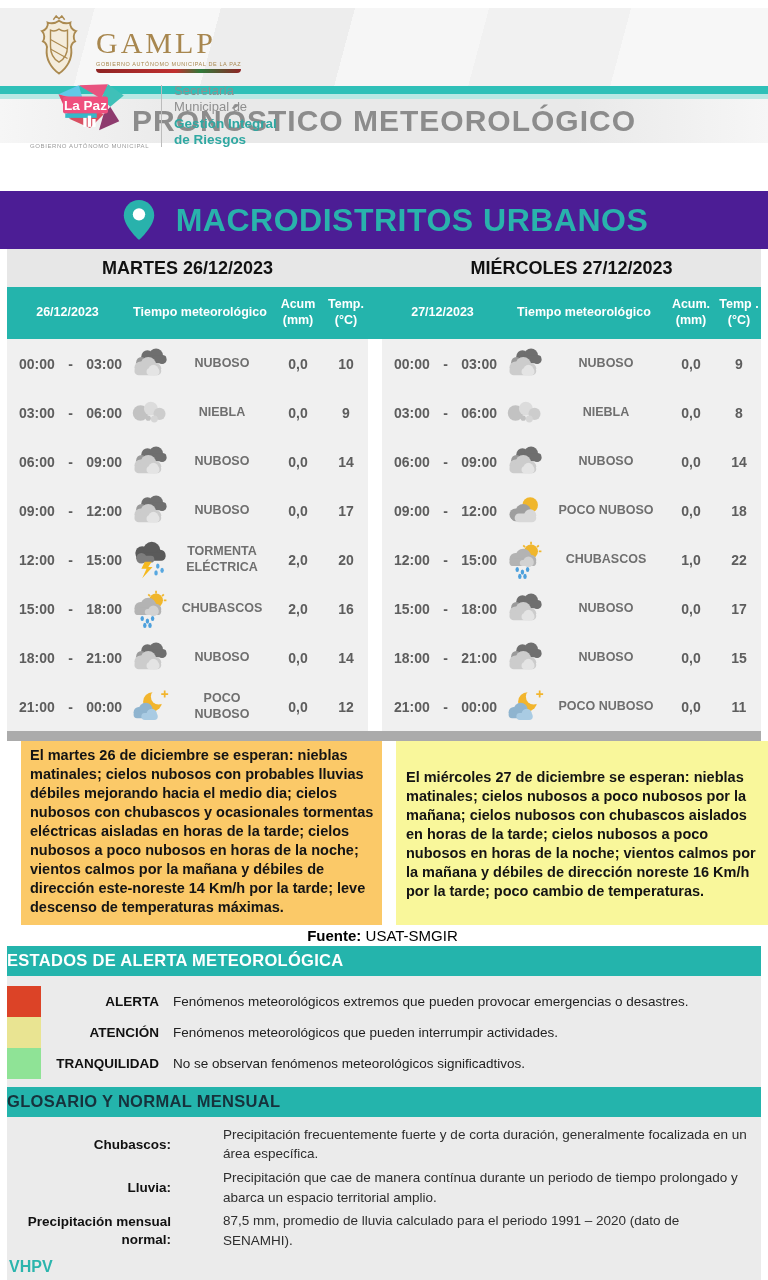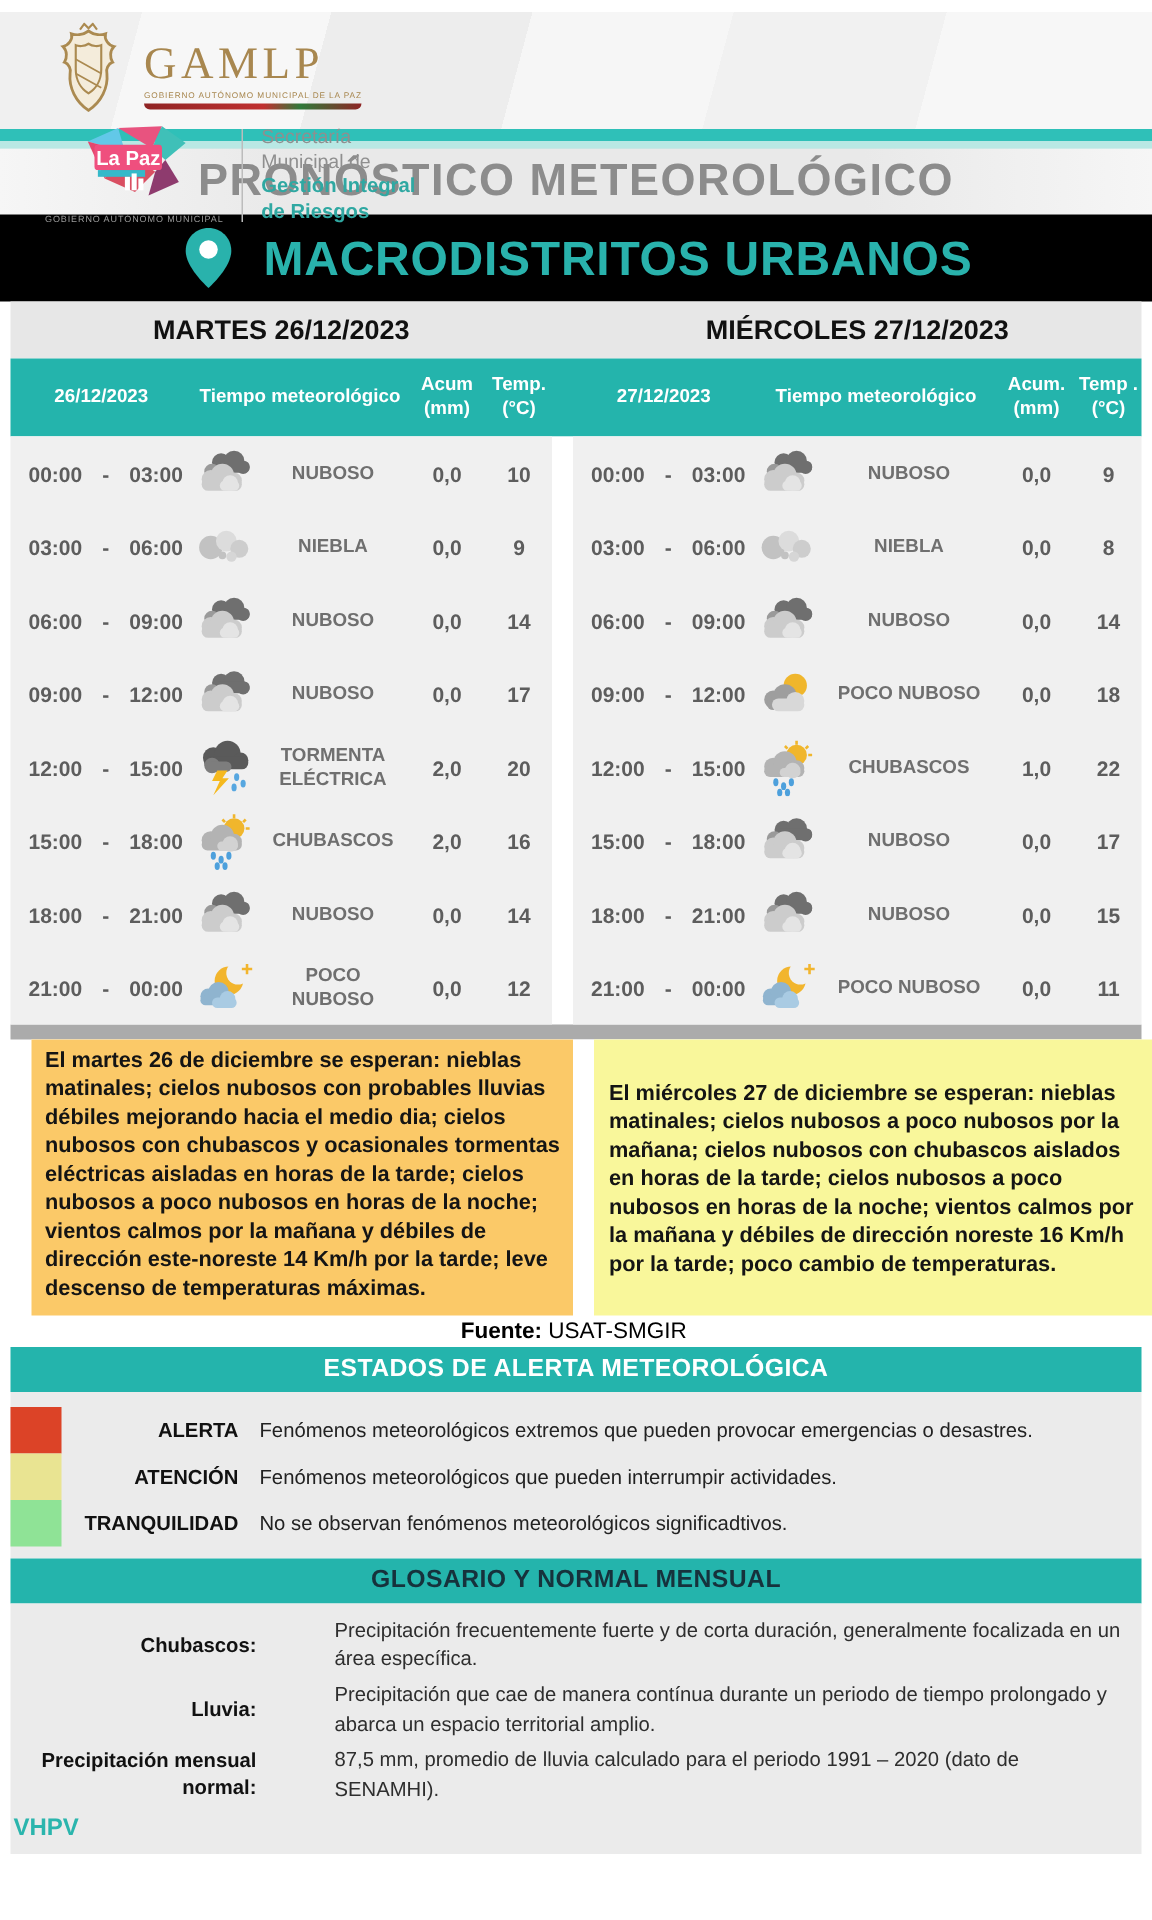--- a/index.html
+++ b/index.html
@@ -22,21 +22,21 @@
   .divider { width:1px; height:62px; background:#bcbcbc; }
   .secretary { width:112px; line-height:1.25; }
   .sec-1 { font-size:13px; color:#8f8f8f; }
   .sec-2, .sec-3 { font-size:13.5px; font-weight:bold; color:#2fa8a2; }
 
   
   .teal-band { height:13px; background:#2fc0b8; border-bottom:5px solid #b9e8e4; }
   .title-band { height:44px; display:flex; align-items:center; justify-content:center;
     background:linear-gradient(90deg,#f6f6f6,#e9e9e9 25%,#e9e9e9 75%,#f6f6f6);text-align:center; }
   .title-band .main-title { font-size:30px; font-weight:bold; color:#8c8c8c; letter-spacing:1px; }
-  .subtitle-band { height:58px; display:flex; align-items:center; justify-content:center; gap:18px; background:#000000; }
+  .subtitle-band { height:58px; display:flex; align-items:center; justify-content:center; gap:18px; background:#4c1d95;margin-top:48px; }
   .subtitle-band .sub-title { font-size:32px; font-weight:bold; color:#29b2ac; letter-spacing:.5px; }
 
   
   .content { margin:0 7px; }
   .split { display:grid; grid-template-columns:361px 14px 379px; }
 
   .day-titles { background:#e7e7e7; height:38px; }
   .day-titles .dt { display:flex; align-items:center; justify-content:center; font-size:18px; font-weight:bold; color:#111; }
 
   .thead { background:#24b4ac; height:52px; color:#fff; }
@@ -55,21 +55,21 @@
 
   .gray-bar { height:10px; background:#ababab; }
   .summaries { background:#ffffff; min-height:172px;margin-left:14px; }
   .sum-box { font-size:14.5px; font-weight:bold; color:#141414; line-height:1.31; }
   .sum-left { padding:5px 8px 8px 9px; }
   .sum-right { padding:27px 10px 8px 10px; }
 
   .fuente { text-align:center; padding:2px 3px 4px 0; font-size:15px; color:#000; height:21px; }
   .fuente .f-label { font-weight:bold; }
 
-  .section-bar { height:30px; display:flex; align-items:center; justify-content:center; background:#24b4ac; }
+  .section-bar { height:30px; display:flex; align-items:center; background:#24b4ac; }
   .section-bar .bar-title { font-size:16.5px; font-weight:bold; letter-spacing:.3px; }
   .alerts-bar .bar-title { color:#ffffff; }
   .glossary-bar .bar-title { color:#16323c; }
 
   .alerts-body { background:#ebebeb; padding:10px 0 8px 0; }
   .alert-row { display:grid; grid-template-columns:34px 132px 1fr; align-items:center; height:31px; }
   .swatch { height:31px; }
   .alert-level { text-align:right; padding-right:14px; font-size:13.5px; font-weight:bold; color:#111; }
   .alert-text { font-size:13.5px; color:#222; padding-right:8px; }
 

